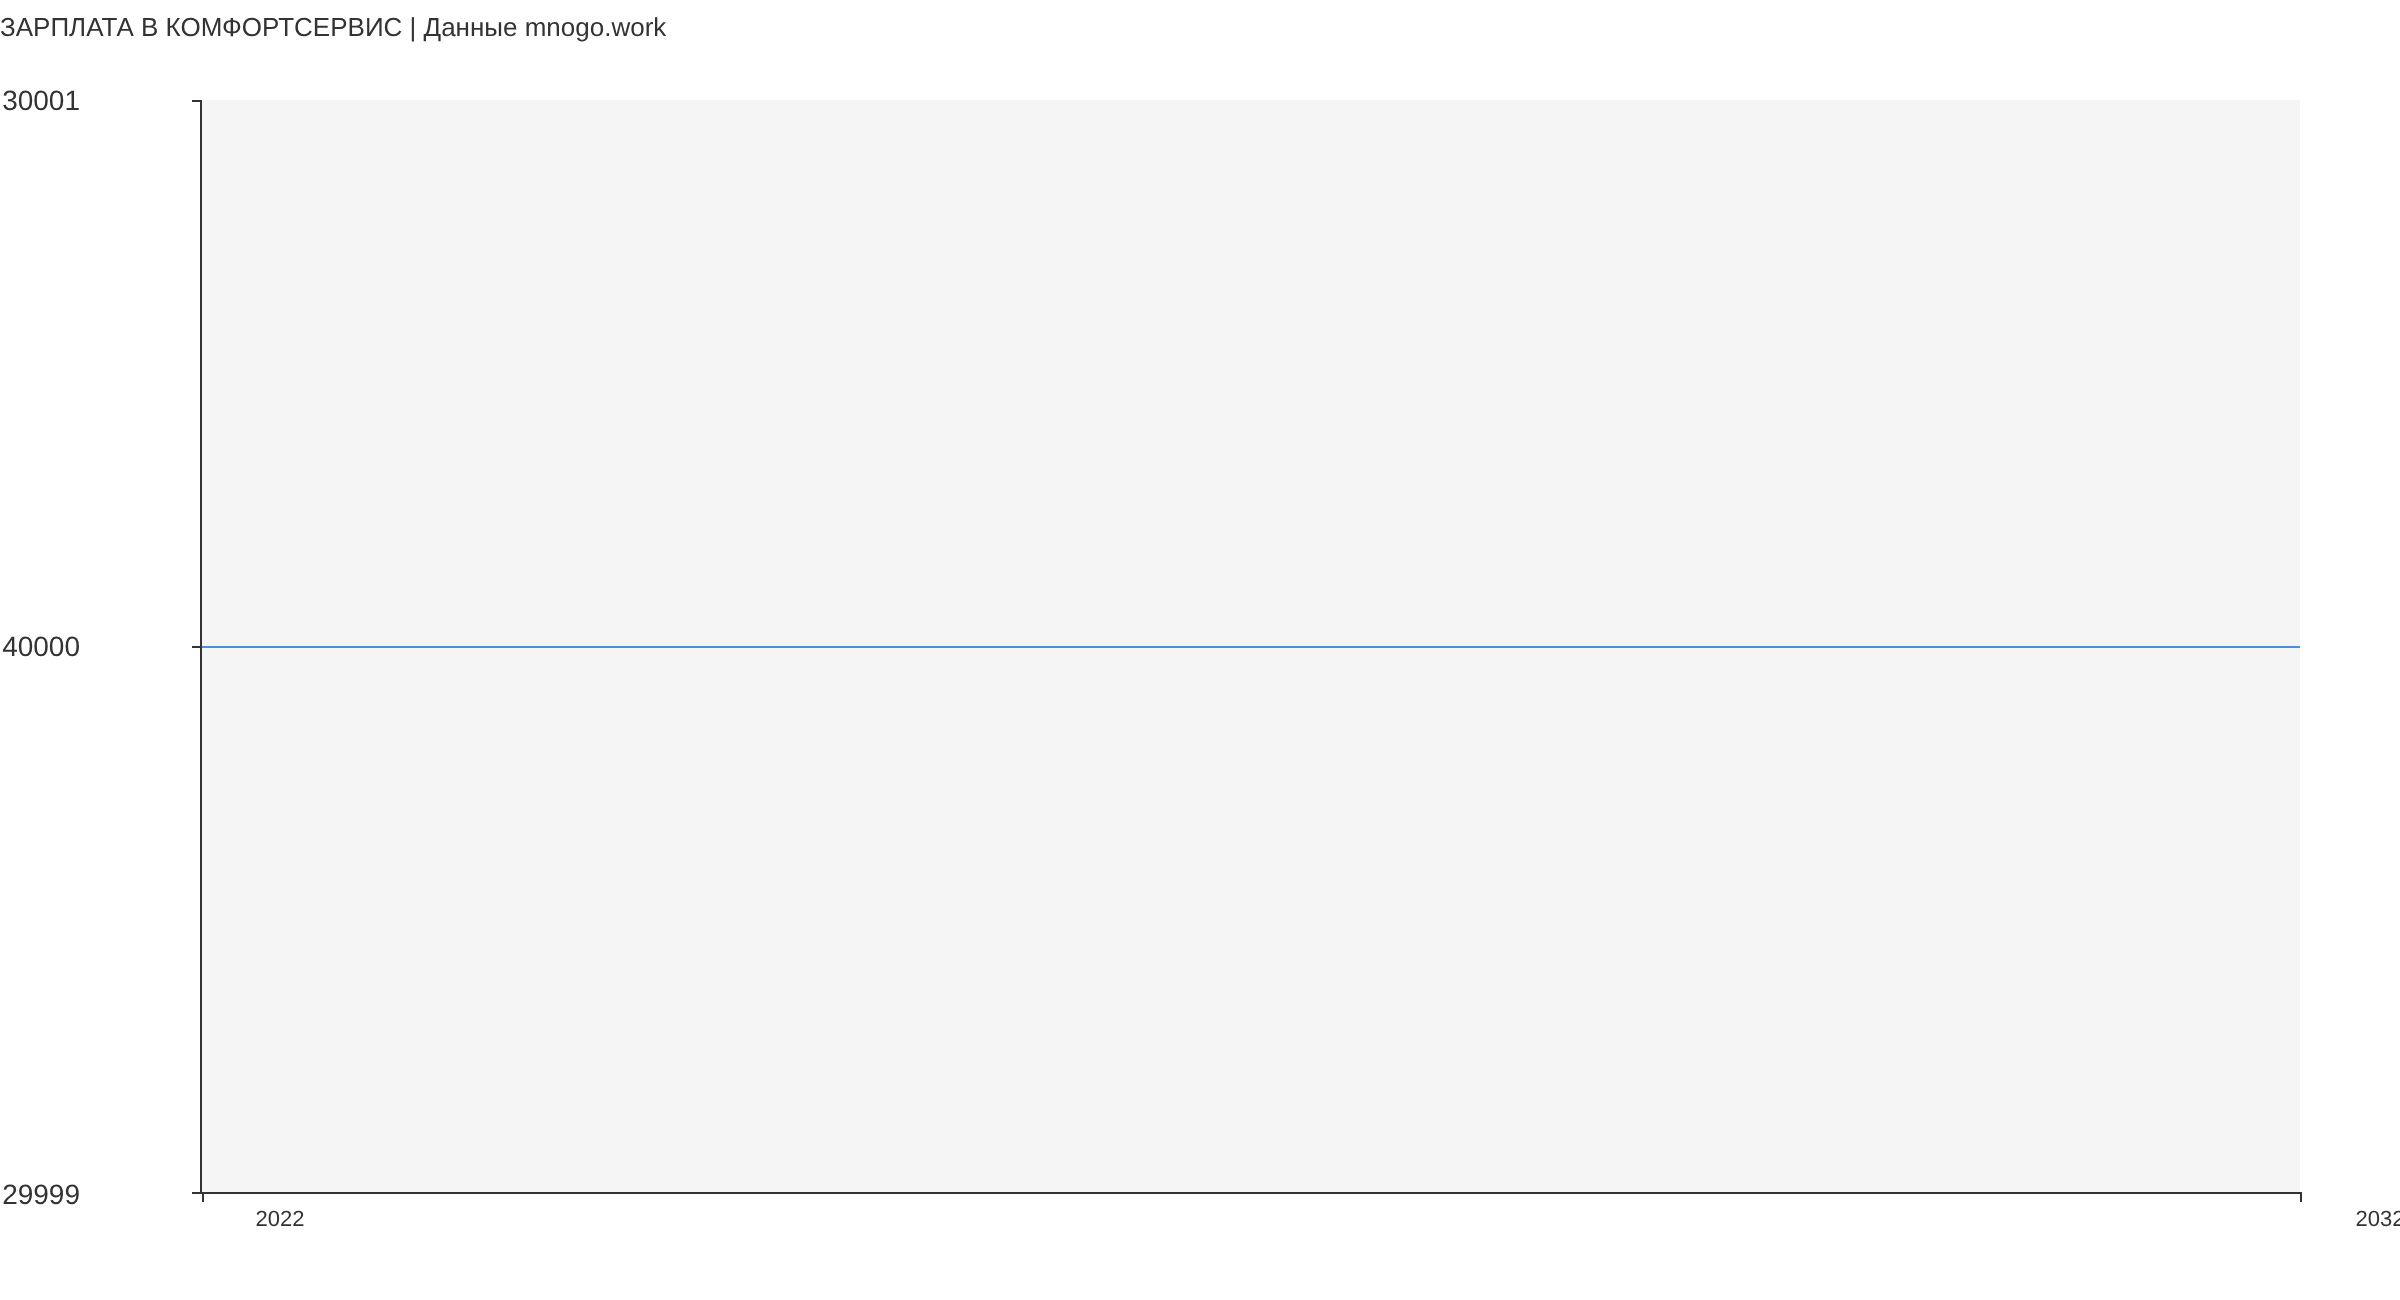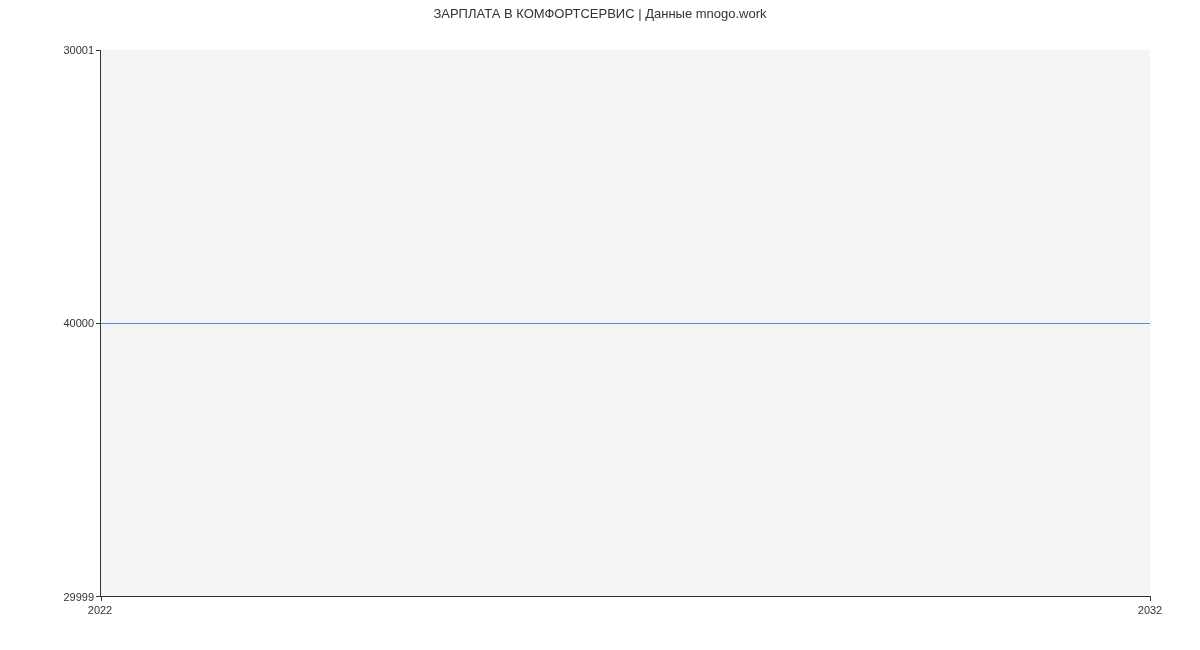--- a/index.html
+++ b/index.html
@@ -8,21 +8,21 @@
       height: 650px;
       background: #ffffff;
       font-family: Arial, sans-serif;
       position: relative;
     }
     .chart-title {
       position: absolute;
       top: 6px;
       left: 0;
       width: 100%;
-      text-align: center;
+      text-align: left;
       font-size: 13px;
       color: #333;
     }
     .plot-area {
       position: absolute;
       left: 100px;
       top: 50px;
       width: 1050px;
       height: 547px;
       background: #f5f5f5;
@@ -38,38 +38,39 @@
     }
     .y-tick {
       position: absolute;
       width: 5px;
       height: 1px;
       background: #333;
       left: -5px;
     }
     .y-label {
       position: absolute;
-      right: 1106px;
-      font-size: 11px;
+      right: 1160px;
+      font-size: 14px;
       color: #333;
       transform: translateY(-50%);
     }
     .x-tick {
       position: absolute;
       width: 1px;
       height: 5px;
       background: #333;
       bottom: -5px;
     }
     .x-label {
       position: absolute;
       top: 604px;
       font-size: 11px;
       color: #333;
       transform: translateX(-50%);
+      margin-left: 40px;
     }
   </style>
 </head>
 <body>
 
 <div class="chart-title">ЗАРПЛАТА В КОМФОРТСЕРВИС | Данные mnogo.work</div>
 
 <div class="plot-area">
   <div class="y-tick" style="top:0px;"></div>
   <div class="y-tick" style="top:273px;"></div>

